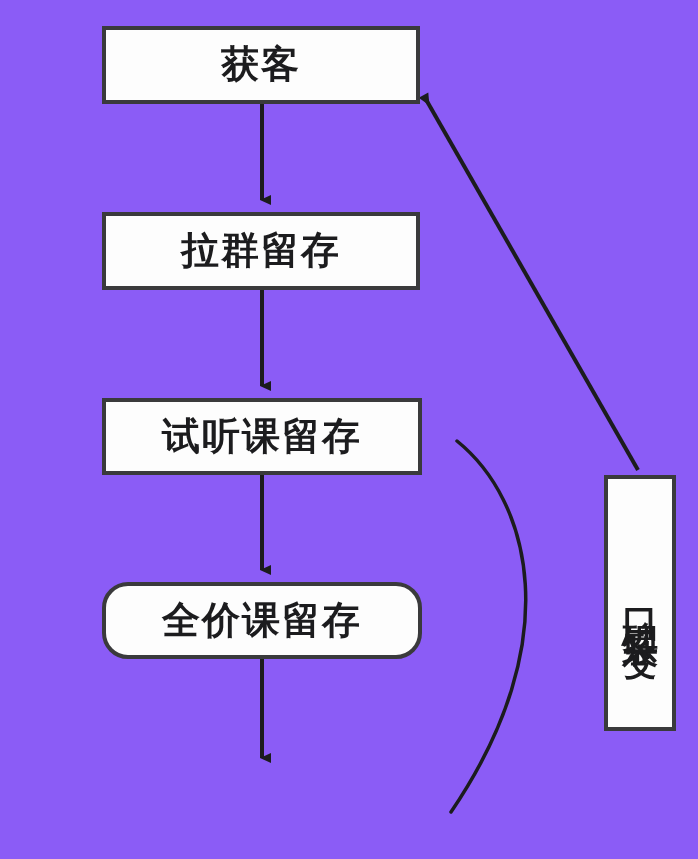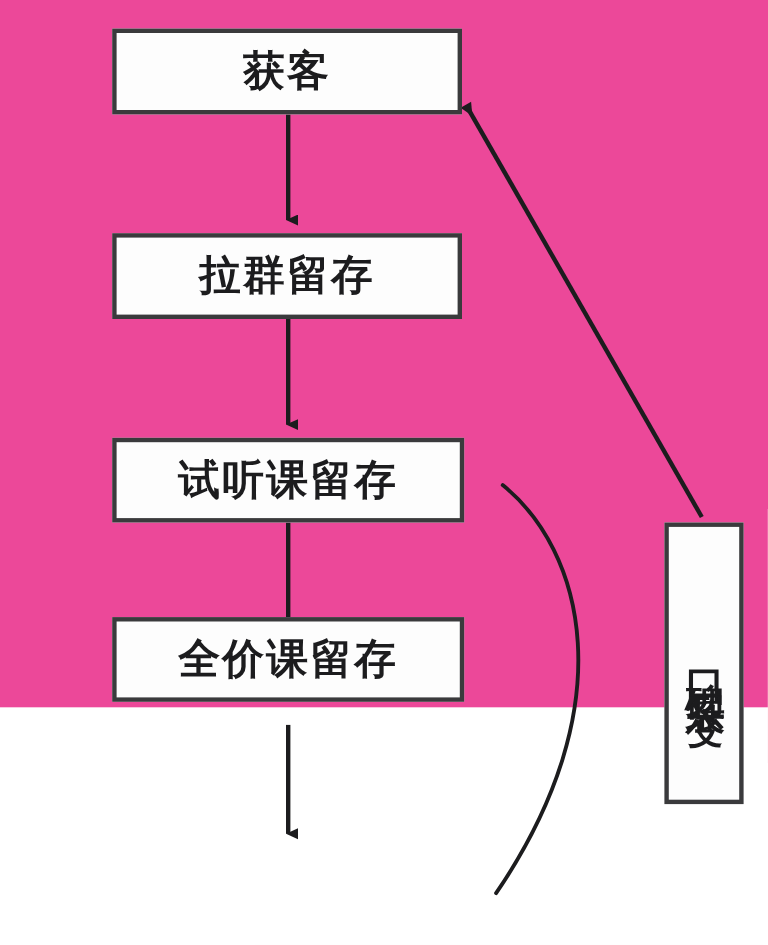--- a/index.html
+++ b/index.html
@@ -11,22 +11,22 @@
     width: 698px;
     height: 859px;
     position: relative;
     overflow: hidden;
     font-family: "DejaVu Sans", "Liberation Sans", sans-serif;
   }
   #canvas {
     position: absolute;
     left: 0; top: 0;
     width: 698px;
-    height: 643px;
-    background: #ec4899;
+    height: 859px;
+    background: #8b5cf6;
   }
   .node {
     position: absolute;
     box-sizing: border-box;
     border: 4px solid #3a3a3c;
     background: #fdfdfd;
     display: flex;
     align-items: center;
     justify-content: center;
   }
@@ -93,21 +93,21 @@
   </div>
 
   <div class="node h-node" style="left:102px; top:398px; width:320px; height:77px;">
     <span class="node-label">试听课留存</span>
   </div>
 
   <div class="node h-node" style="left:102px; top:212px; width:318px; height:78px;">
     <span class="node-label">拉群留存</span>
   </div>
 
-  <div class="node h-node" style="left:102px; top:561px; width:320px; height:77px;">
+  <div class="node h-node" style="left:102px; top:582px; width:320px; height:77px;border-radius:26px;">
     <span class="node-label">全价课留存</span>
   </div>
 
 
   <div class="node v-node" style="left:604px; top:475px; width:72px; height:256px;">
     <span class="node-label">口碑裂变</span>
   </div>
 
 </div>
 

